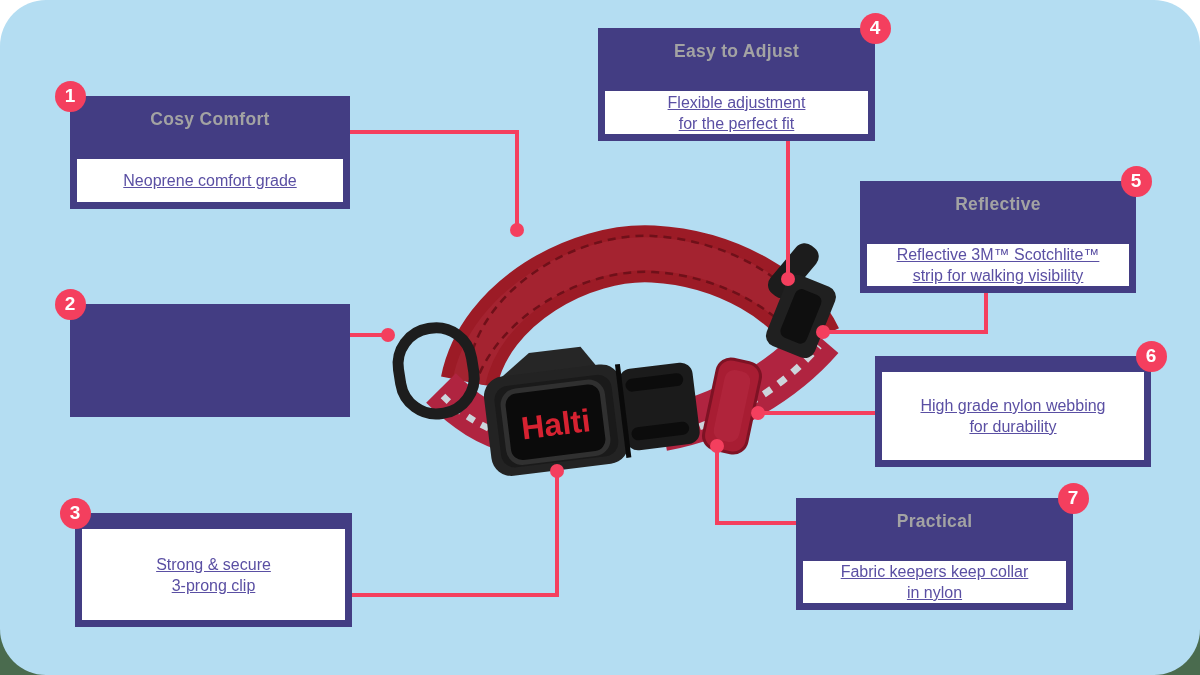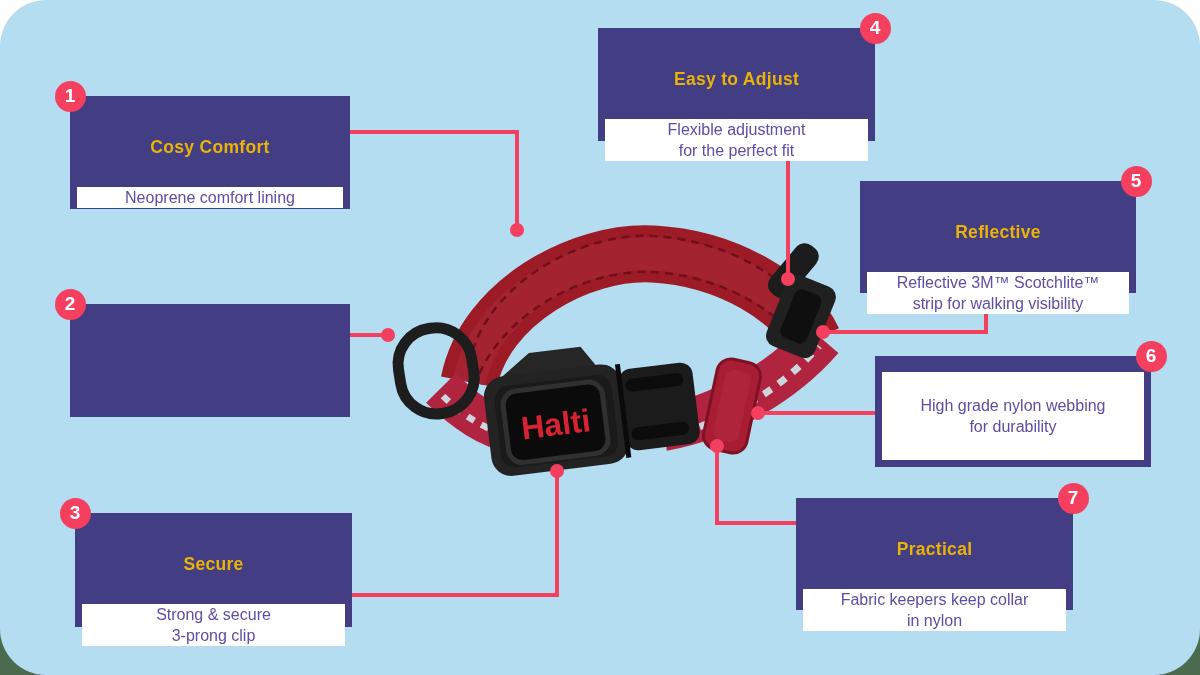--- a/index.html
+++ b/index.html
@@ -6,26 +6,26 @@
   body{
     width:1200px;height:675px;position:relative;overflow:hidden;
     font-family:"Liberation Sans",sans-serif;
     background:linear-gradient(180deg,#ffffff 0%,#ffffff 78%,#4a6b4e 78%,#4a6b4e 100%);
   }
   .stage{position:absolute;inset:0;background:#b4ddf2;border-radius:46px}
   svg.layer{position:absolute;pointer-events:none}
   .callout{position:absolute;background:#433d83;display:flex;flex-direction:column;box-sizing:border-box}
   .callout-header{
     height:47px;flex:0 0 47px;display:flex;align-items:center;justify-content:center;
-    color:#eab308;font-size:17.5px;font-weight:700;letter-spacing:.3px;margin-top:28px;
+    color:#a3a3a3;font-size:17.5px;font-weight:700;letter-spacing:.3px;
   }
   .callout-body{
     flex:1;margin:16px 7px 7px 7px;background:#ffffff;
     display:flex;align-items:center;justify-content:center;text-align:center;
-    color:#5a4fa3;font-size:16px;line-height:21px;white-space:pre-line;
+    color:#5a4fa3;font-size:16px;line-height:21px;white-space:pre-line;text-decoration:underline;
   }
   .badge{
     position:absolute;width:31px;height:31px;border-radius:50%;background:#f43f5e;
     color:#ffffff;font-weight:700;font-size:19px;
     display:flex;align-items:center;justify-content:center;
   }
   .badge.tl{left:-15.5px;top:-15.5px}
   .badge.tr{right:-15.5px;top:-15.5px}
 </style>
 </head>
@@ -93,30 +93,29 @@
       <circle cx="788" cy="279" r="7"></circle>
       <circle cx="823" cy="332" r="7"></circle>
       <circle cx="758" cy="413" r="7"></circle>
       <circle cx="717" cy="446" r="7"></circle>
     </g>
   </svg>
 
   <div class="callout" style="left:70px;top:96px;width:280px;height:113px">
     <div class="badge tl">1</div>
     <div class="callout-header">Cosy Comfort</div>
-    <div class="callout-body">Neoprene comfort lining</div>
+    <div class="callout-body">Neoprene comfort grade</div>
   </div>
 
   <div class="callout" style="left:70px;top:304px;width:280px;height:113px">
     <div class="badge tl">2</div>
   </div>
 
   <div class="callout" style="left:75px;top:513px;width:277px;height:114px">
     <div class="badge tl">3</div>
-    <div class="callout-header">Secure</div>
     <div class="callout-body">Strong &amp; secure
 3-prong clip</div>
   </div>
 
   <div class="callout" style="left:598px;top:28px;width:277px;height:113px">
     <div class="badge tr">4</div>
     <div class="callout-header">Easy to Adjust</div>
     <div class="callout-body">Flexible adjustment
 for the perfect fit</div>
   </div>

